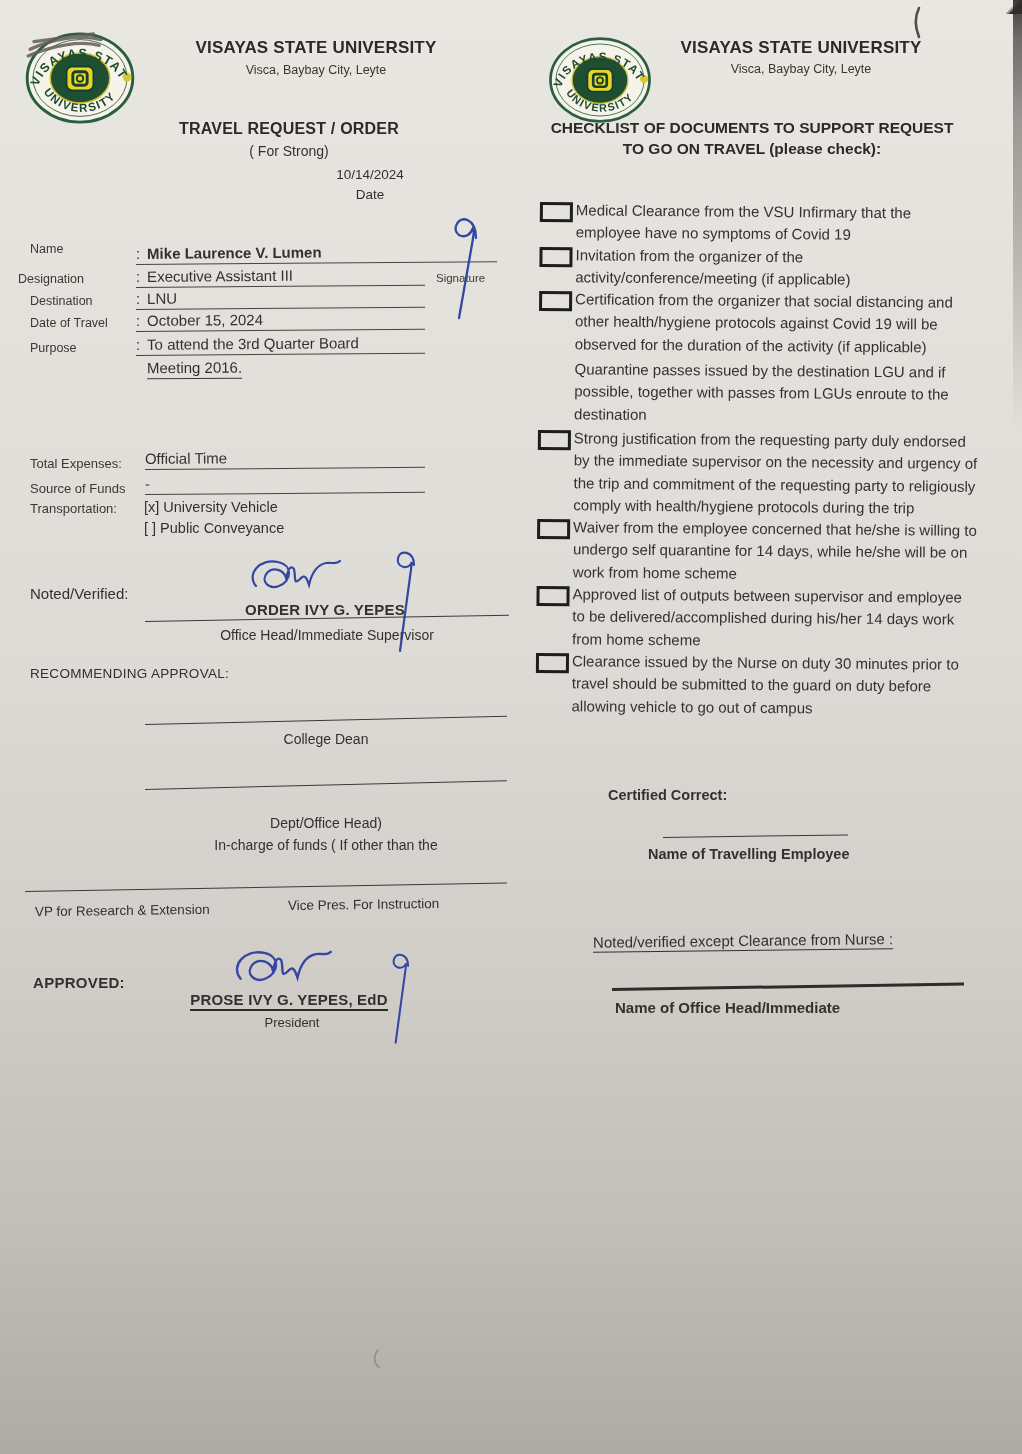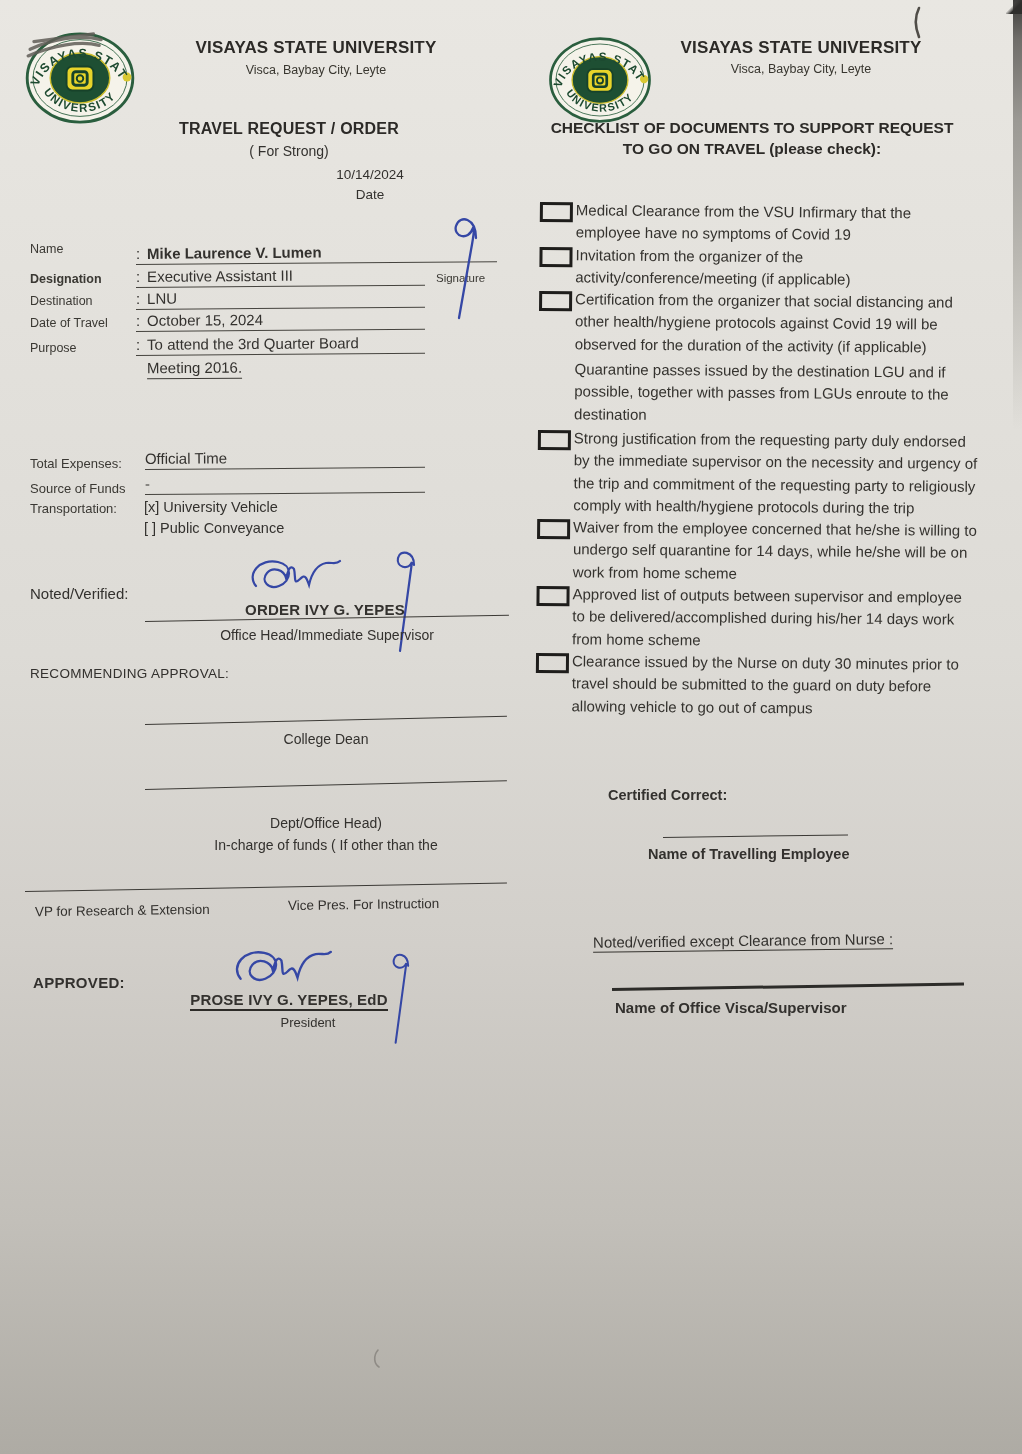--- a/index.html
+++ b/index.html
@@ -96,21 +96,21 @@
 <div class="abs ctr form-sub" style="left:139px;top:143px;width:300px;">( For Strong)</div>
 <div class="abs ctr small-date" style="left:300px;top:167px;width:140px;">10/14/2024</div>
 <div class="abs ctr small-date" style="left:300px;top:187px;width:140px;">Date</div>
 
 <div class="abs fld-label" style="left:30px;top:234px;margin-top:8px;">Name</div>
 <div class="abs fld" style="left:136px;top:245px;width:361px;">
   <span class="colon">:</span>
   <span class="b">Mike Laurence V. Lumen</span>
 </div>
 
-<div class="abs fld-label" style="left:30px;top:272px;font-weight:bold;">Designation</div>
+<div class="abs fld-label" style="left:18px;top:272px;">Designation</div>
 <div class="abs fld" style="left:136px;top:268px;width:289px;">
   <span class="colon">:</span>
   <span>Executive Assistant III</span>
 </div>
 
 <div class="abs fld-label" style="left:30px;top:294px;">Destination</div>
 <div class="abs fld" style="left:136px;top:290px;width:289px;">
   <span class="colon">:</span>
   <span>LNU</span>
 </div>
@@ -171,21 +171,21 @@
 <div class="abs approved" style="left:33px;top:974px;">APPROVED:</div>
 <svg class="abs" style="left:232px;top:940px;" width="102" height="56" viewBox="0 0 95 52">
   <path d="M8,36 C-2,24 12,8 30,12 C45,15 44,31 31,36 C21,40 12,31 19,23 C25,16 36,20 38,28 C40,21 42,14 46,19 C48,27 45,36 52,29 C57,23 59,29 61,35 C63,26 68,15 78,13 C84,12 88,15 92,11" stroke="#3547a5" stroke-width="2.2" fill="none" stroke-linecap="round"></path>
 </svg>
 <svg class="abs" style="left:386px;top:948px;" width="30" height="100" viewBox="0 0 32 112">
   <path d="M24,20 C24,6 10,4 8,13 C6,22 18,26 22,17 L10,106" stroke="#3547a5" stroke-width="2.3" fill="none" stroke-linecap="round"></path>
 </svg>
 <div class="abs ctr" style="left:139px;top:991px;width:300px;">
   <span class="uline name-sig">PROSE IVY G. YEPES, EdD</span>
 </div>
-<div class="abs ctr" style="left:208px;top:1015px;width:200px;font-size:13px;">President</div>
+<div class="abs ctr" style="left:192px;top:1015px;width:200px;font-size:13px;">President</div>
 
 <svg class="abs" style="left:545px;top:35px;" width="110" height="90" viewBox="0 0 120 100">
   <ellipse cx="60" cy="50" rx="55" ry="46" fill="#f5f3ea" stroke="#2a5e3e" stroke-width="3"></ellipse>
   <ellipse cx="60" cy="50" rx="49" ry="40" fill="none" stroke="#3b6b4c" stroke-width="1"></ellipse>
   <ellipse cx="60" cy="50" rx="31" ry="26" fill="#1e4f33" stroke="#cdbe2e" stroke-width="1.5"></ellipse>
   <rect x="46" y="38" width="28" height="25" rx="6" fill="#e8d42a" stroke="#17422a" stroke-width="2"></rect>
   <rect x="52.5" y="43.5" width="15" height="14" rx="3" fill="none" stroke="#17422a" stroke-width="3"></rect>
   <circle cx="60" cy="50.5" r="3.4" fill="#e8d42a" stroke="#17422a" stroke-width="2"></circle>
   <circle cx="109" cy="49" r="4.6" fill="#d9c832"></circle>
   <path id="arcTopR" d="M16,63 A45,38 0 0 1 104,56" fill="none"></path>
@@ -235,17 +235,17 @@
 </div>
 
 <div class="abs cert" style="left:608px;top:787px;">Certified Correct:</div>
 <div class="abs line" style="left:663px;top:837px;width:185px;transform:rotate(-0.8deg);"></div>
 <div class="abs cert" style="left:648px;top:846px;">Name of Travelling Employee</div>
 
 <div class="abs" style="left:593px;top:932px;">
   <span class="nurse-head">Noted/verified except Clearance from Nurse :</span>
 </div>
 <div class="abs thickline" style="left:612px;top:988px;width:352px;transform:rotate(-0.9deg);"></div>
-<div class="abs" style="left:615px;top:999px;font-size:15px;font-weight:bold;">Name of Office Visca/Supervisor</div>
+<div class="abs" style="left:615px;top:999px;font-size:15px;font-weight:bold;">Name of Office Head/Immediate</div>
 
 <svg class="abs" style="left:370px;top:1348px;" width="14" height="22" viewBox="0 0 14 22">
   <path d="M8,2 C3,8 4,16 9,19" stroke="rgba(95,92,87,0.45)" stroke-width="1.6" fill="none" stroke-linecap="round"></path>
 </svg>
 
 </body></html>

